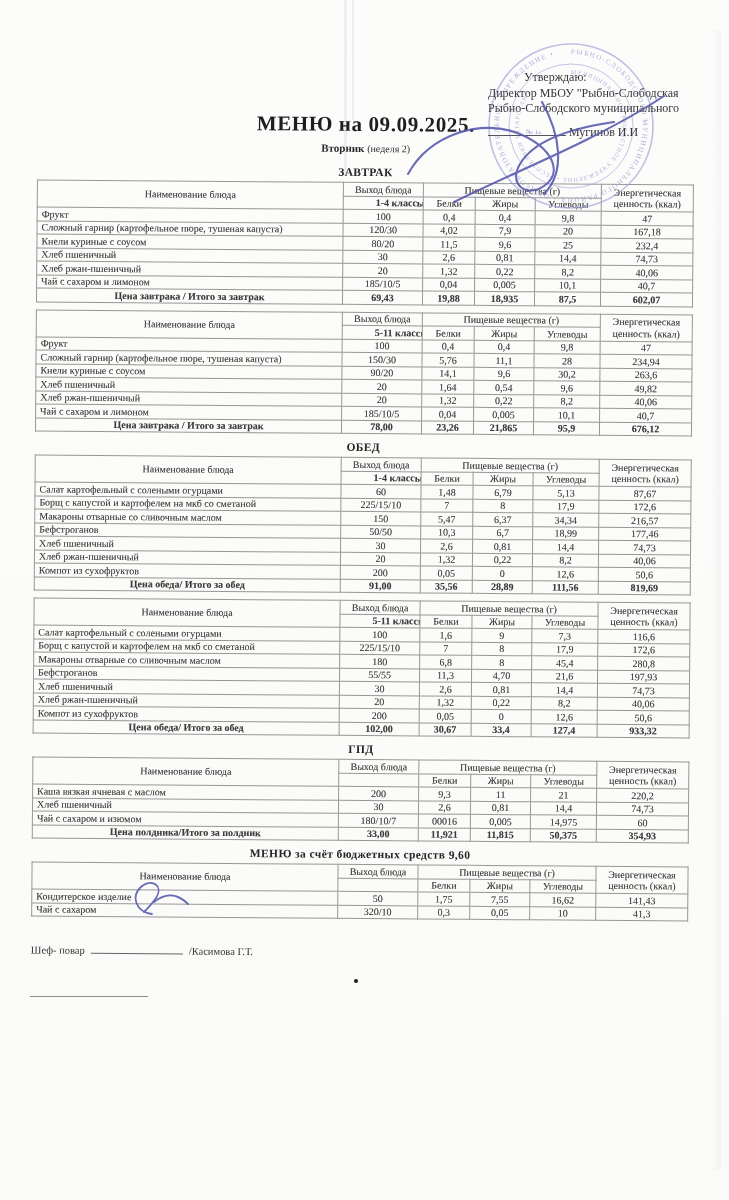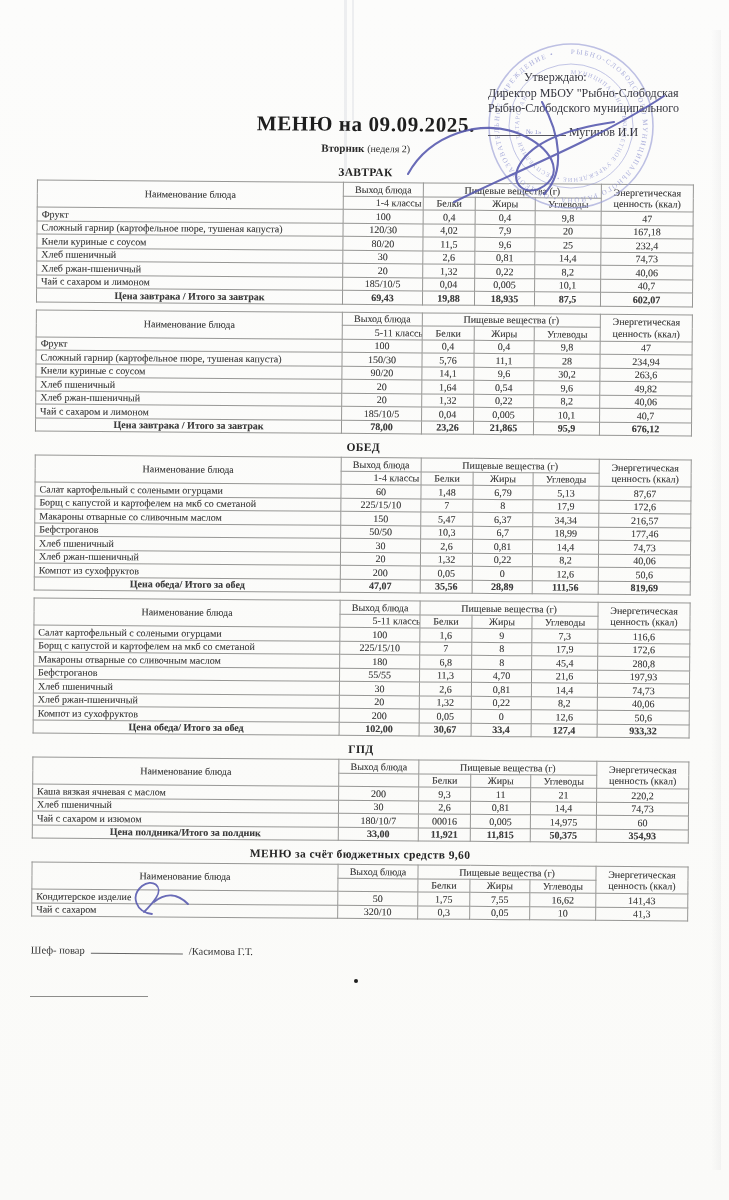--- a/index.html
+++ b/index.html
@@ -34,21 +34,21 @@
     margin-top:12px; margin-bottom:2px; letter-spacing:.4px; }
   .sec-head.small-gap { margin-top:7px; }
 
   table.menu { width:656px; border-collapse:collapse; table-layout:fixed;
     font-size:10px; color:#3d3d3d; margin-top:4px;
     text-shadow:0 0 .4px rgba(70,70,70,.45); }
   table.menu.abut { margin-top:7px; }
   table.menu th, table.menu td { border:1px solid #979795; padding:0 4px; height:12.5px;
     line-height:1.12; overflow:hidden; white-space:nowrap; }
   table.menu th { font-weight:normal; text-align:center; }
-  table.menu th.c-class { font-weight:normal;padding-left:32px; }
+  table.menu th.c-class { font-weight:bold;padding-left:32px; }
   table.menu th.c-energy { white-space:normal; line-height:1.15; }
   table.menu td.dish { text-align:left; }
   table.menu td.val { text-align:center; }
   table.menu tr.total-row td { font-weight:bold; }
   table.menu tr.total-row td.total-label { text-align:center; }
 
   col.w-dish{width:306px;} col.w-out{width:80px;} col.w-p{width:52px;}
   col.w-f{width:60px;} col.w-c{width:66px;} col.w-e{width:92px;}
 
   
@@ -328,21 +328,21 @@
           <tr>
             <td class="dish">Компот из сухофруктов</td>
             <td class="val">200</td>
             <td class="val">0,05</td>
             <td class="val">0</td>
             <td class="val">12,6</td>
             <td class="val">50,6</td>
           </tr>
           <tr class="total-row">
             <td class="total-label">Цена обеда/ Итого за обед</td>
-            <td class="val">47,07</td>
+            <td class="val">91,00</td>
             <td class="val">35,56</td>
             <td class="val">28,89</td>
             <td class="val">111,56</td>
             <td class="val">819,69</td>
           </tr>
         </tbody>
     </table>
 
     <table class="menu abut">
       <colgroup>

